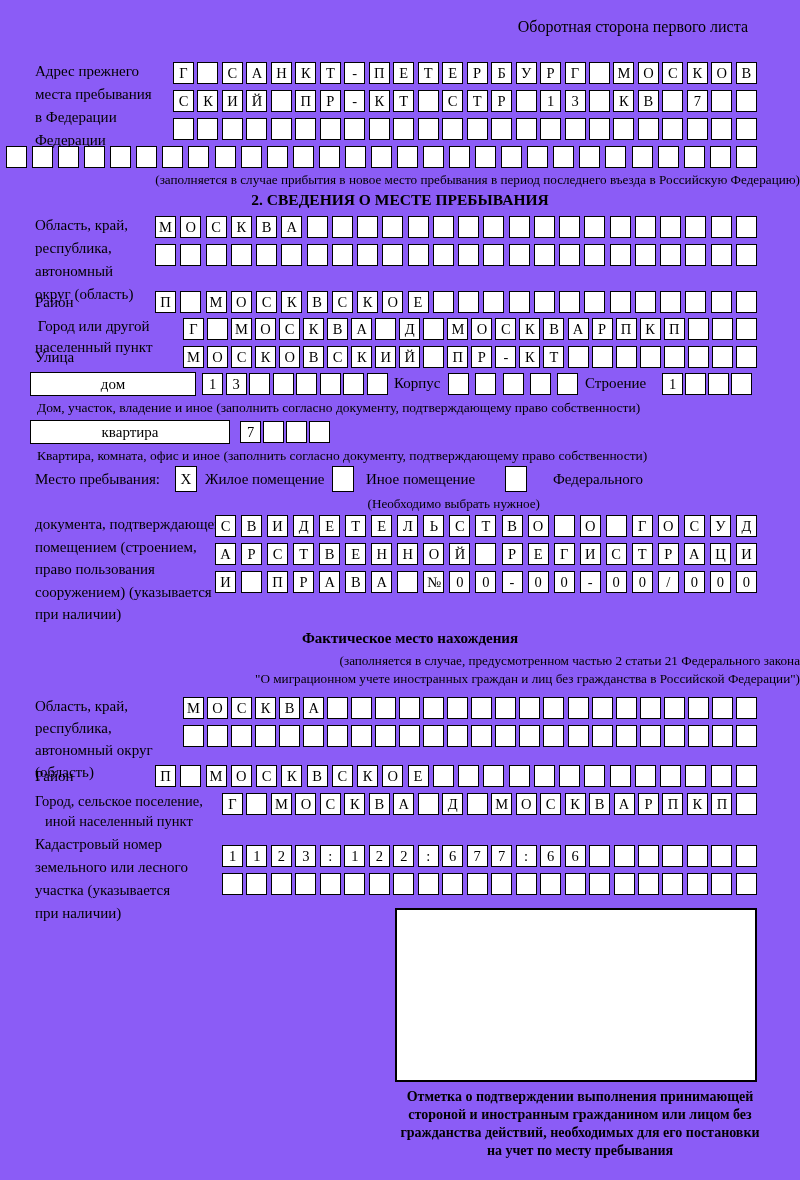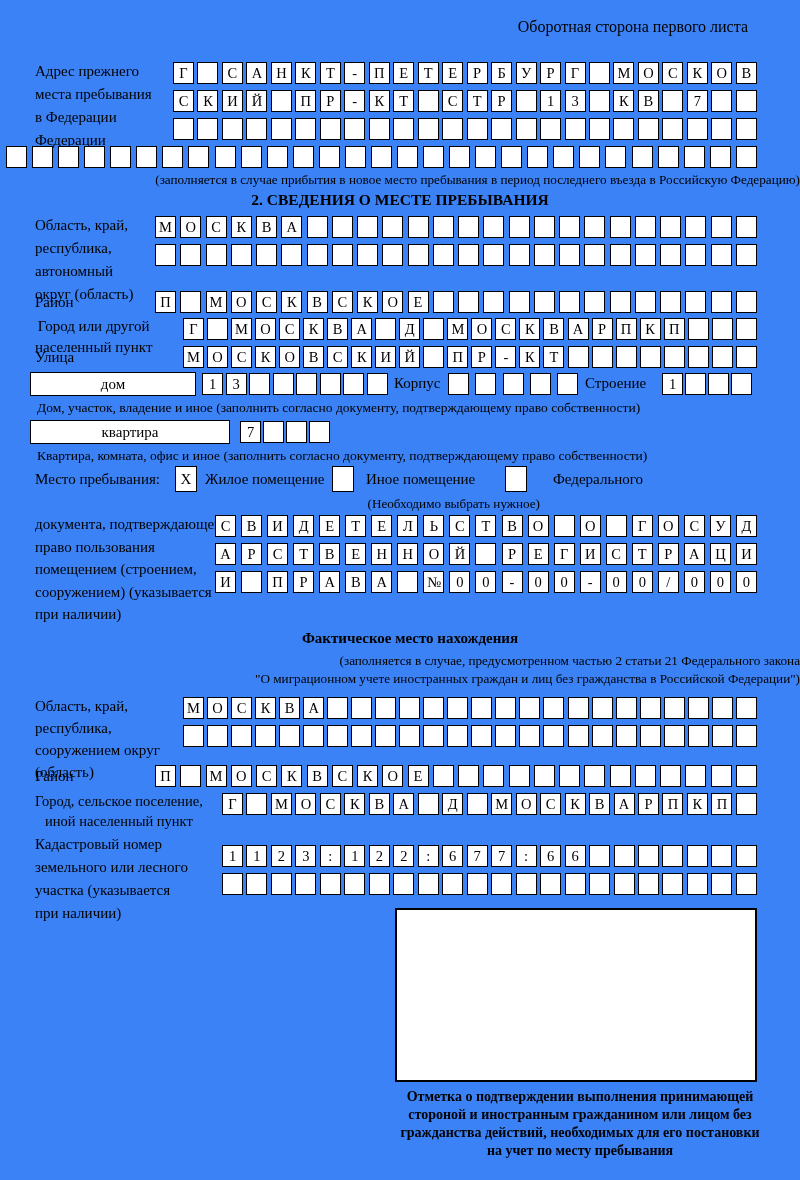--- a/index.html
+++ b/index.html
@@ -1,16 +1,16 @@
 <!DOCTYPE html>
 <html><head>
 <meta charset="utf-8">
 <style>
   html,body{margin:0;padding:0;background:#fff;}
-  .page{position:relative;width:800px;height:1180px;background:#3b82f6;
+  .page{position:relative;width:800px;height:1180px;background:#8b5cf6;
         font-family:"Liberation Serif","DejaVu Serif",serif;color:#000;overflow:hidden;}
   .abs{position:absolute;}
   .cellrow{position:absolute;display:flex;justify-content:space-between;}
   .cell{width:21px;height:22px;border:1.7px solid #000;box-sizing:border-box;
         display:flex;align-items:center;justify-content:center;
         font-size:14.5px;line-height:1;flex:0 0 auto;background:#fff;}
   .lbl{position:absolute;font-size:15px;line-height:23px;white-space:nowrap;}
   .lbl.tight{line-height:21px;text-align:center;}
   .inline-lbl{position:absolute;font-size:15px;white-space:nowrap;}
   .note{position:absolute;font-size:13.2px;text-align:right;}
@@ -335,22 +335,22 @@
   <div class="checkbox" style="left:175px;top:466px;">X</div>
   <div class="inline-lbl" style="left:205px;top:471px;">Жилое помещение</div>
   <div class="checkbox" style="left:332px;top:466px;"></div>
   <div class="inline-lbl" style="left:366px;top:471px;">Иное помещение</div>
   <div class="checkbox" style="left:505px;top:466px;"></div>
   <div class="inline-lbl" style="left:553px;top:471px;">Федерального</div>
   <div class="note" style="left:140px;top:496px;width:400px;">(Необходимо выбрать нужное)</div>
 
   <div class="lbl" style="left:35px;top:513px;line-height:22.5px;">
     <div>документа, подтверждающего</div>
+    <div>помещением (строением,</div>
     <div>право пользования</div>
-    <div>помещением (строением,</div>
     <div>сооружением) (указывается</div>
     <div>при наличии)</div>
   </div>
   <div class="cellrow" style="left:215px;top:515px;width:542px;">
       <span class="cell">С</span>
       <span class="cell">В</span>
       <span class="cell">И</span>
       <span class="cell">Д</span>
       <span class="cell">Е</span>
       <span class="cell">Т</span>
@@ -419,21 +419,21 @@
 
   <div class="heading" style="left:0;top:630px;width:800px;font-size:15px;margin-left:10px;">Фактическое место нахождения</div>
   <div class="note" style="left:0;top:652px;width:800px;line-height:17.5px;">
     <div>(заполняется в случае, предусмотренном частью 2 статьи 21 Федерального закона</div>
     <div>"О миграционном учете иностранных граждан и лиц без гражданства в Российской Федерации")</div>
   </div>
 
   <div class="lbl" style="left:35px;top:695px;line-height:22px;">
     <div>Область, край,</div>
     <div>республика,</div>
-    <div>сооружением округ</div>
+    <div>автономный округ</div>
     <div>(область)</div>
   </div>
   <div class="cellrow" style="left:183px;top:697px;width:574px;">
       <span class="cell">М</span>
       <span class="cell">О</span>
       <span class="cell">С</span>
       <span class="cell">К</span>
       <span class="cell">В</span>
       <span class="cell">А</span>
       <span class="cell"></span>

